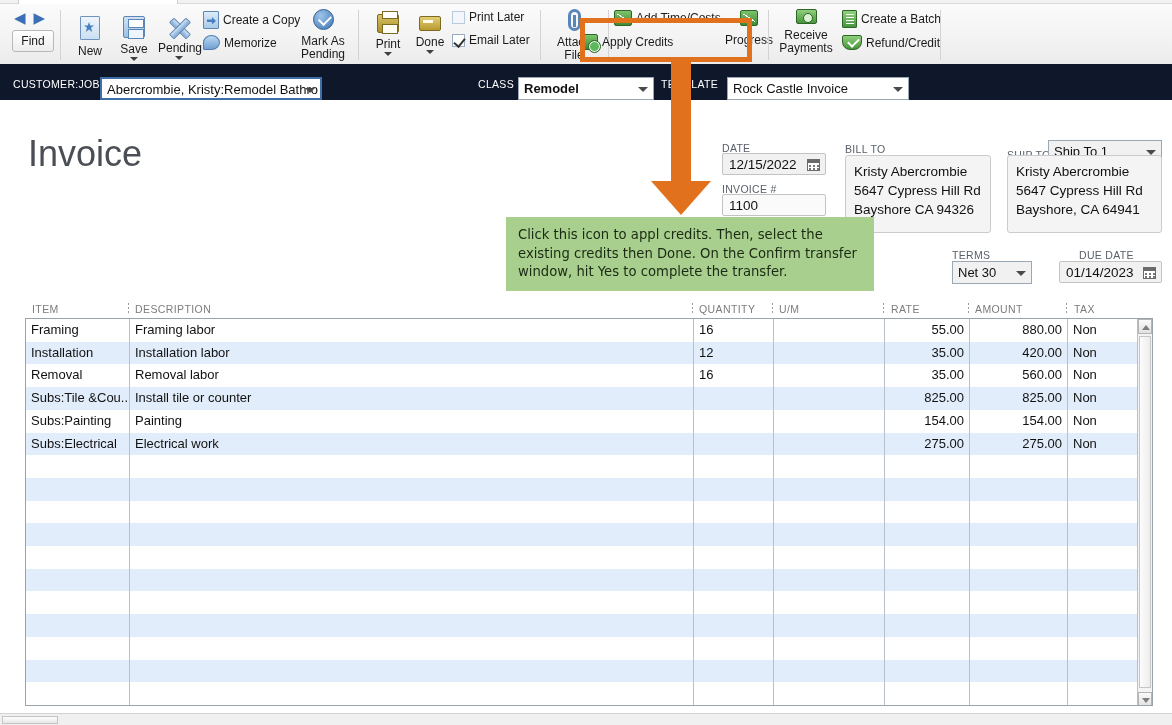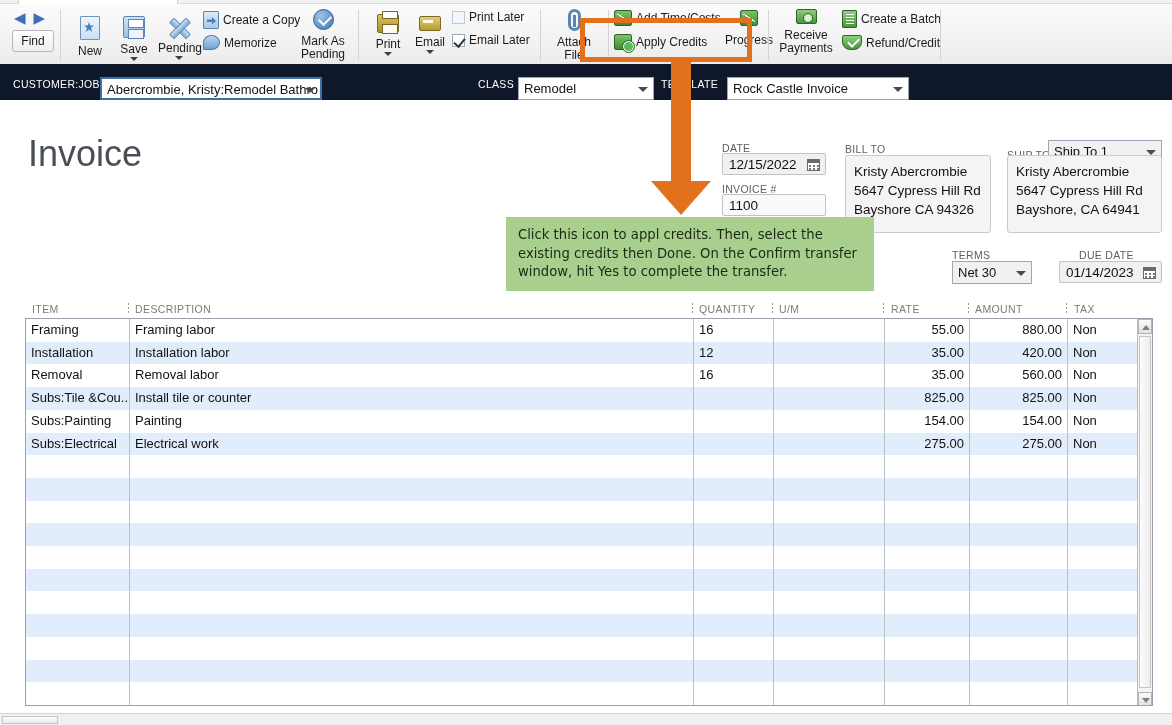--- a/index.html
+++ b/index.html
@@ -297,21 +297,21 @@
     <div class="divider" style="left:358px"></div>
 
     <div class="tbitem" style="left:369px; top:10px; width:38px;">
       <span class="ic ic-print"></span>
       <span class="lbl">Print</span>
       <span class="caret"></span>
     </div>
 
     <div class="tbitem" style="left:411px; top:12px; width:38px;">
       <span class="ic ic-email"></span>
-      <span class="lbl">Email</span>
+      <span class="lbl">Done</span>
       <span class="caret"></span>
     </div>
 
     <div class="tbrow" style="left:452px; top:6px;">
       <span class="chk off"></span>
       <span>Print Later</span>
     </div>
 
     <div class="tbrow" style="left:452px; top:29px;justify-content:flex-end;">
       <span class="chk on"></span>
@@ -326,21 +326,21 @@
       <span class="lbl" style="margin-top:0">File</span>
     </div>
 
     <div class="divider" style="left:608px"></div>
 
     <div class="tbrow" style="left:614px; top:6px;">
       <span class="ic ic-green chart"></span>
       <span>Add Time/Costs</span>
     </div>
 
-    <div class="tbrow" style="left:614px; top:30px;">
+    <div class="tbrow" style="left:580px; top:30px;">
       <span class="ic ic-green plus"></span>
       <span>Apply Credits</span>
     </div>
 
     <div class="tbitem" style="left:718px; top:6px; width:62px;">
       <span class="ic ic-green chart"></span>
       <span class="lbl" style="margin-top:5px">Progress</span>
     </div>
 
     <div class="divider" style="left:768px"></div>
@@ -365,21 +365,21 @@
   </div>
 
   <div class="bluebar">
     <span class="bluelbl" style="left:13px; top:14px;">CUSTOMER:JOB</span>
     <div class="combo sel" style="left:100px; top:13px; width:222px;">
       <span class="cv">Abercrombie, Kristy:Remodel Bathro</span>
       <span class="dd"></span>
     </div>
 
     <span class="bluelbl" style="left:478px; top:14px;">CLASS</span>
-    <div class="combo" style="left:518px; top:13px; width:136px;">
+    <div class="combo" style="left:518px; top:13px; width:136px;font-weight:bold;">
       <span class="cv">Remodel</span>
       <span class="dd"></span>
     </div>
 
     <span class="bluelbl" style="left:661px; top:14px;">TEMPLATE</span>
     <div class="combo" style="left:727px; top:13px; width:182px;">
       <span class="cv">Rock Castle Invoice</span>
       <span class="dd"></span>
     </div>
   </div>

